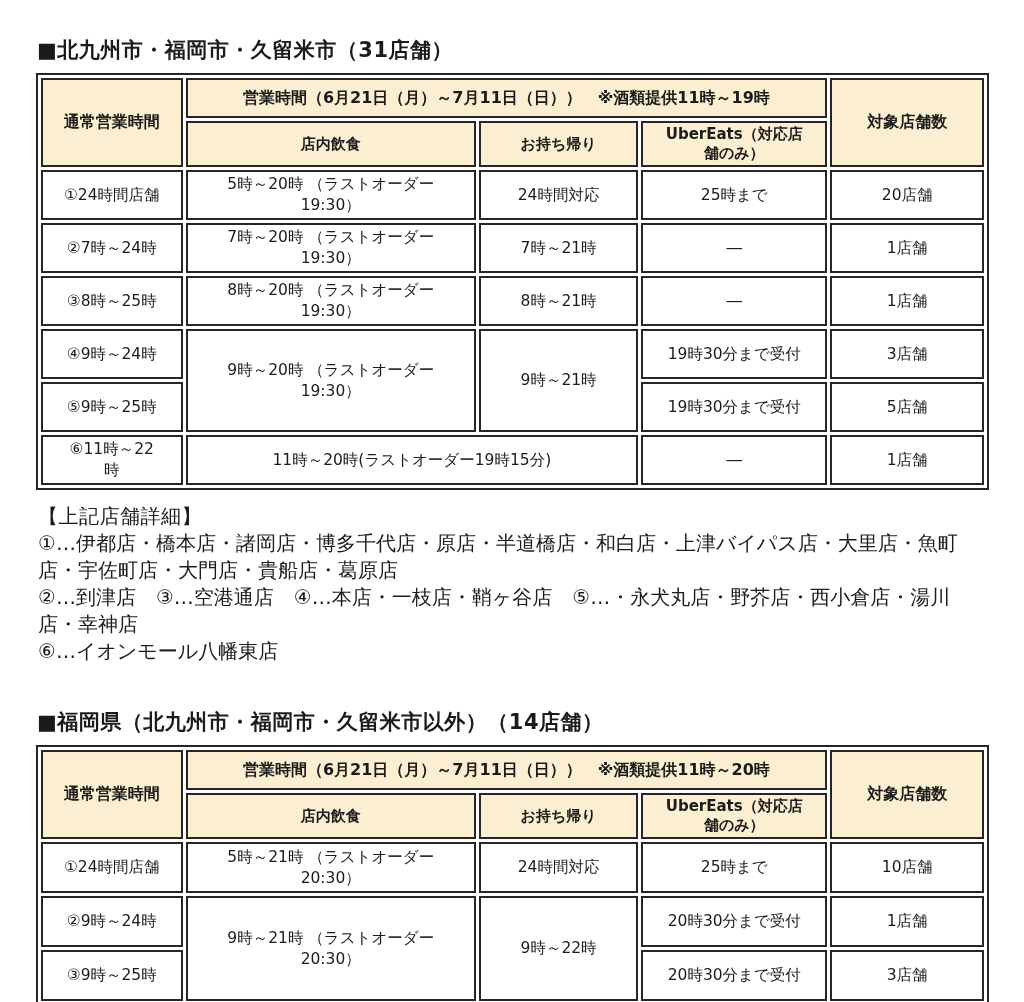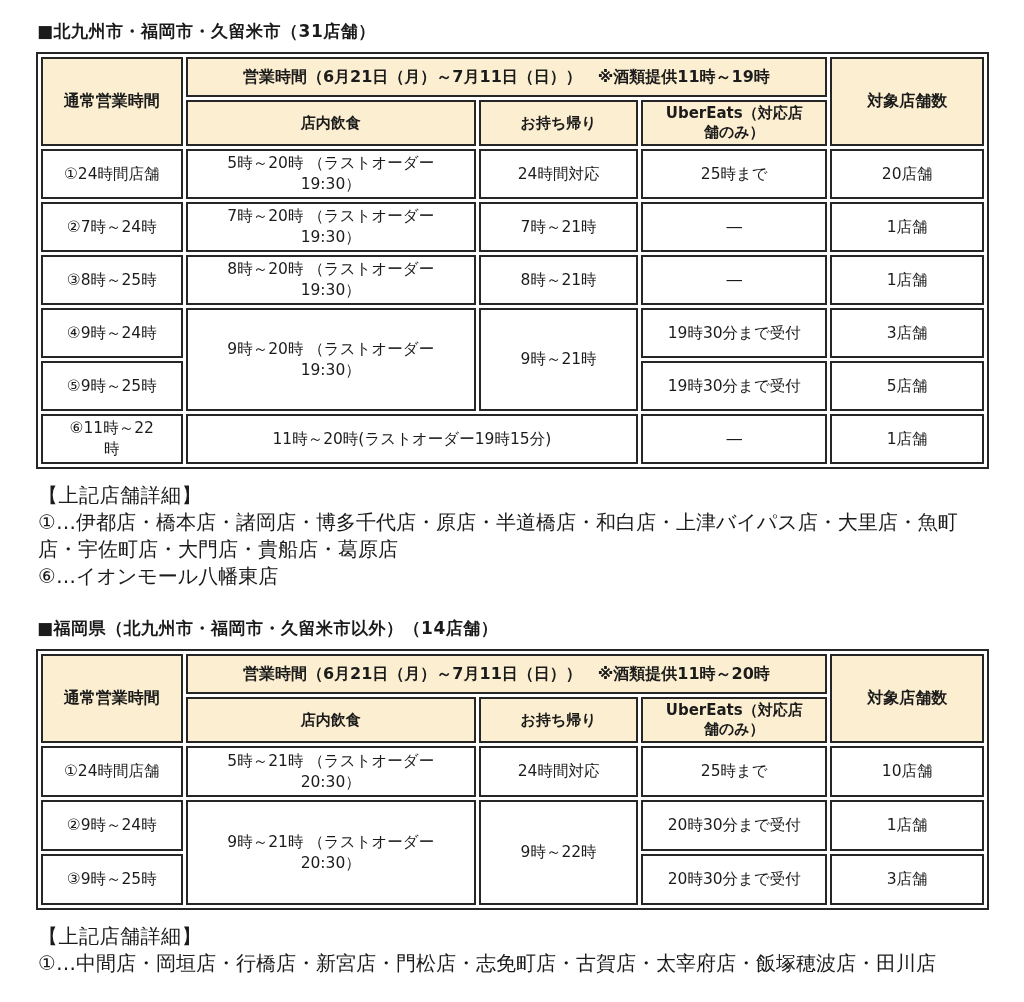--- a/index.html
+++ b/index.html
@@ -5,23 +5,23 @@
   html,body{margin:0;padding:0;background:#ffffff;}
   body{
     width:1024px;height:1002px;
     font-family:"DejaVu Sans",sans-serif;
     color:#1b1b1b;
     -webkit-font-smoothing:antialiased;
   }
   .page{padding:20px 34px 0 36px;}
 
   .section-title{
-    font-size:17px;
+    font-size:21px;
     font-weight:600;
-    margin:0 0 9px 1px;
+    margin:16px 0 9px 1px;
     letter-spacing:0.5px;
   }
 
   table.hours{
     border-collapse:separate;
     border-spacing:3px;
     border:2px solid #262626;
     background:#ffffff;
     table-layout:fixed;
     width:953px;
@@ -136,20 +136,21 @@
         <td colspan="2">11時～20時(ラストオーダー19時15分)</td>
         <td>―</td>
         <td class="count-cell">1店舗</td>
       </tr>
     </tbody>
   </table>
 
   <div class="details">
     <p class="heading">【上記店舗詳細】</p>
     <p>①…伊都店・橋本店・諸岡店・博多千代店・原店・半道橋店・和白店・上津バイパス店・大里店・魚町店・宇佐町店・大門店・貴船店・葛原店</p>
+    <p>②…到津店　③…空港通店　④…本店・一枝店・鞘ヶ谷店　⑤…・永犬丸店・野芥店・西小倉店・湯川店・幸神店</p>
     <p>⑥…イオンモール八幡東店</p>
   </div>
 
   <div class="gap-between-sections"></div>
 
   <p class="section-title">■福岡県（北九州市・福岡市・久留米市以外）（14店舗）</p>
 
   <table class="hours">
     <colgroup>
       <col class="c1">

